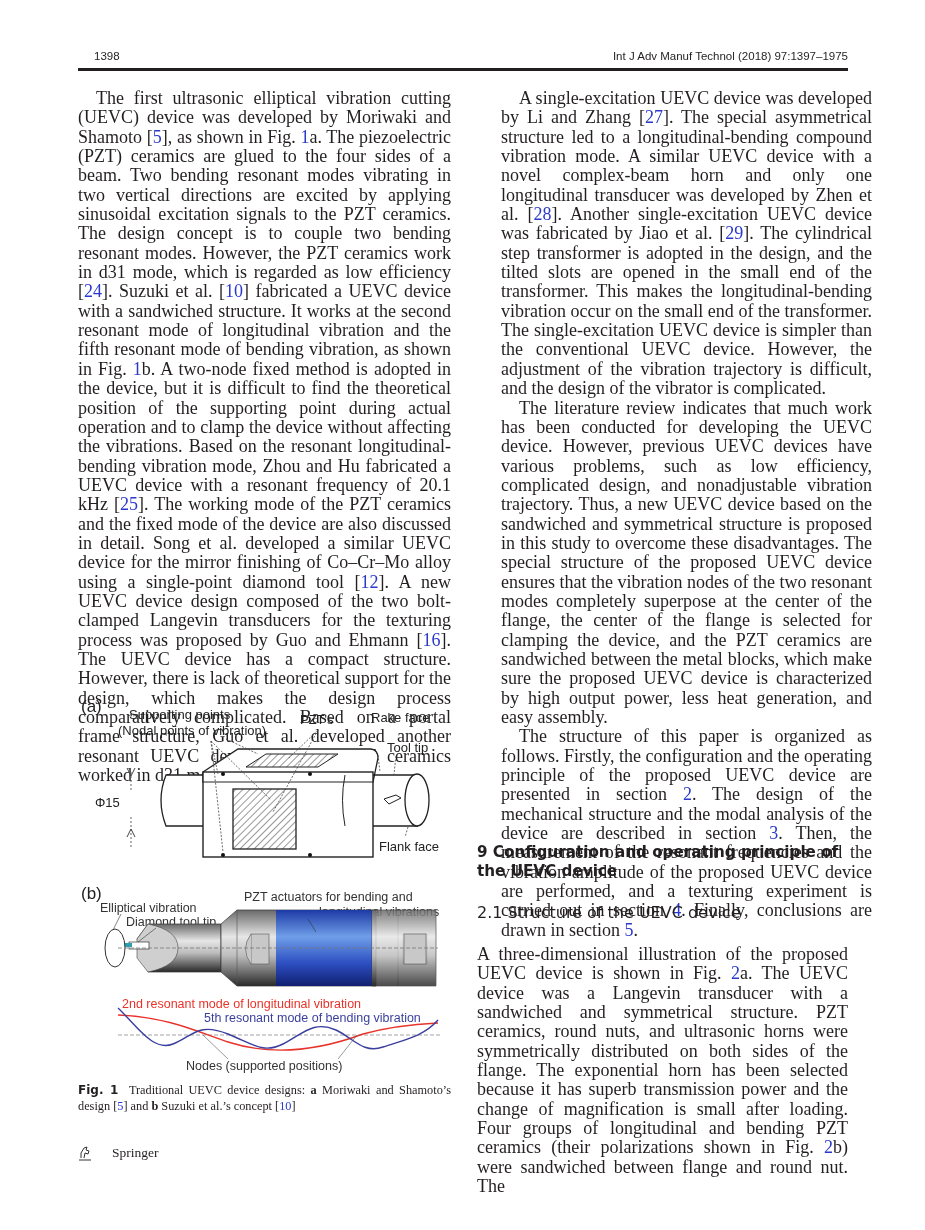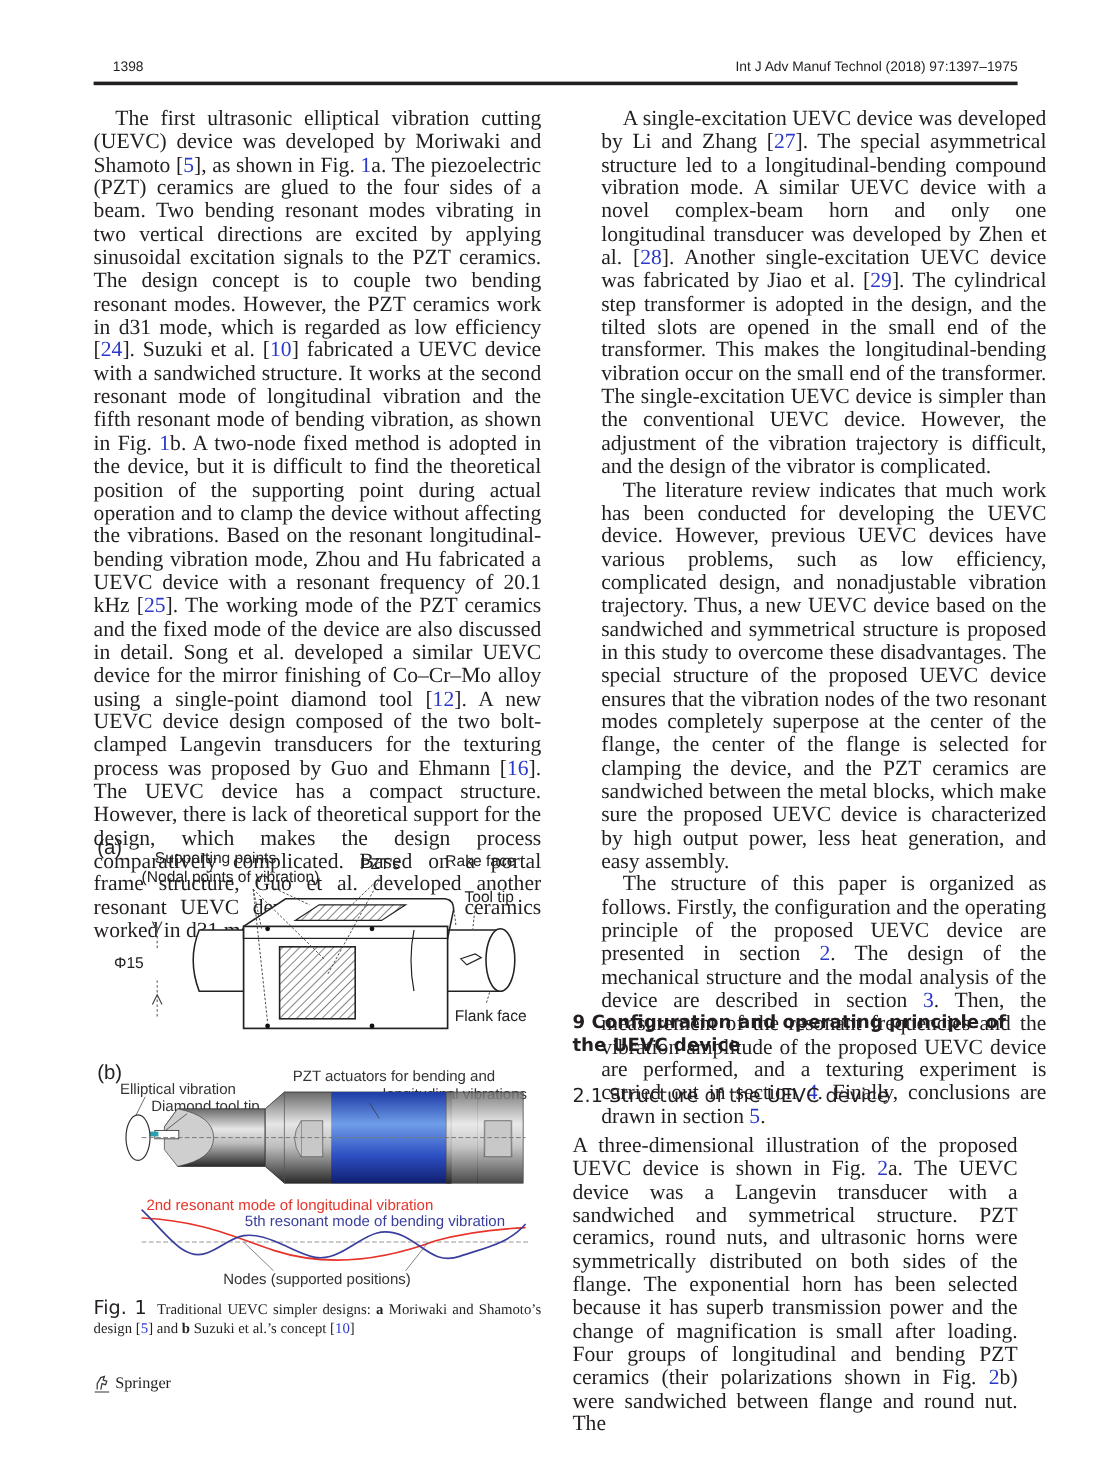--- a/index.html
+++ b/index.html
@@ -12,22 +12,22 @@
   .col p { margin: 0; text-indent: 18px; }
   .col p.noind { text-indent: 0; }
   .left { left: 78px; top: 89px; width: 373px; }
   .right { left: 477px; top: 89px; width: 371px; margin-left: 24px; }
   .ref { color: #2a39c9; }
   .h2 { position: absolute; left: 477px; top: 843px; width: 371px; font-family: "DejaVu Sans", sans-serif; font-weight: bold; font-size: 15.2px; line-height: 19px; }
   .h3 { position: absolute; left: 477px; top: 903px; font-family: "DejaVu Sans", sans-serif; font-weight: normal; font-size: 16px; }
   .right2 { left: 477px; top: 945px; width: 371px; }
   .fig { position: absolute; left: 78px; top: 692px; width: 380px; height: 385px; }
   .caption { position: absolute; left: 78px; top: 1082px; width: 373px; font-family: "Liberation Serif", serif; font-size: 12.3px; line-height: 16px; text-align: justify; }
-  .caption .fl { font-family: "DejaVu Sans", sans-serif; font-weight: normal; font-size: 16px; }
-  .footer { position: absolute; left: 78px; top: 1145px; font-family: "Liberation Serif", serif; font-size: 13.5px; display: flex; align-items: center; gap: 4px; }
+  .caption .fl { font-family: "DejaVu Sans", sans-serif; font-weight: bold; font-size: 12px; }
+  .footer { position: absolute; left: 78px; top: 1145px; font-family: "Liberation Serif", serif; font-size: 13.5px; display: flex; align-items: center; gap: 20px; }
   svg text { font-family: "Liberation Sans", sans-serif; }
 </style>
 </head>
 <body>
 
 <div class="hdr">
   <span class="pg">1398</span>
   <span class="jr">Int J Adv Manuf Technol (2018) 97:1397–1975</span>
 </div>
 <div class="rule"></div>
@@ -147,21 +147,21 @@
       <path d="M40 316 C 60 335, 75 360, 95 352 C 115 344, 120 330, 150 342 C 175 352, 185 362, 205 352 C 225 342, 235 328, 258 338 C 275 346, 285 362, 305 355 C 325 348, 345 345, 360 328" fill="none" stroke="#3a3f9e" stroke-width="1.4"></path>
       <text x="108" y="378" font-size="12.5" fill="#333">Nodes (supported positions)</text>
       <line x1="125" y1="343" x2="150" y2="367" stroke="#555" stroke-width="0.6"></line>
       <line x1="279" y1="343" x2="260" y2="367" stroke="#555" stroke-width="0.6"></line>
     </g>
   </svg>
 </div>
 
 <div class="caption">
   <span class="fl">Fig. 1</span>&nbsp;
-  <span>Traditional UEVC simpler designs: </span><b>a</b><span> Moriwaki and Shamoto’s design [</span><span class="ref">5</span><span>] and </span><b>b</b><span> Suzuki et al.’s concept [</span><span class="ref">10</span><span>]</span>
+  <span>Traditional UEVC device designs: </span><b>a</b><span> Moriwaki and Shamoto’s design [</span><span class="ref">5</span><span>] and </span><b>b</b><span> Suzuki et al.’s concept [</span><span class="ref">10</span><span>]</span>
 </div>
 
 <div class="footer">
   <svg width="14" height="16" viewBox="0 0 14 16">
     <path d="M3 13 L3 8 L6 3 L9 2 L8 5 L11 6 L10 9 L7 8 L6 13" fill="none" stroke="#333" stroke-width="1"></path>
     <line x1="1" y1="15" x2="13" y2="15" stroke="#333" stroke-width="1"></line>
   </svg>
   <span>Springer</span>
 </div>
 

